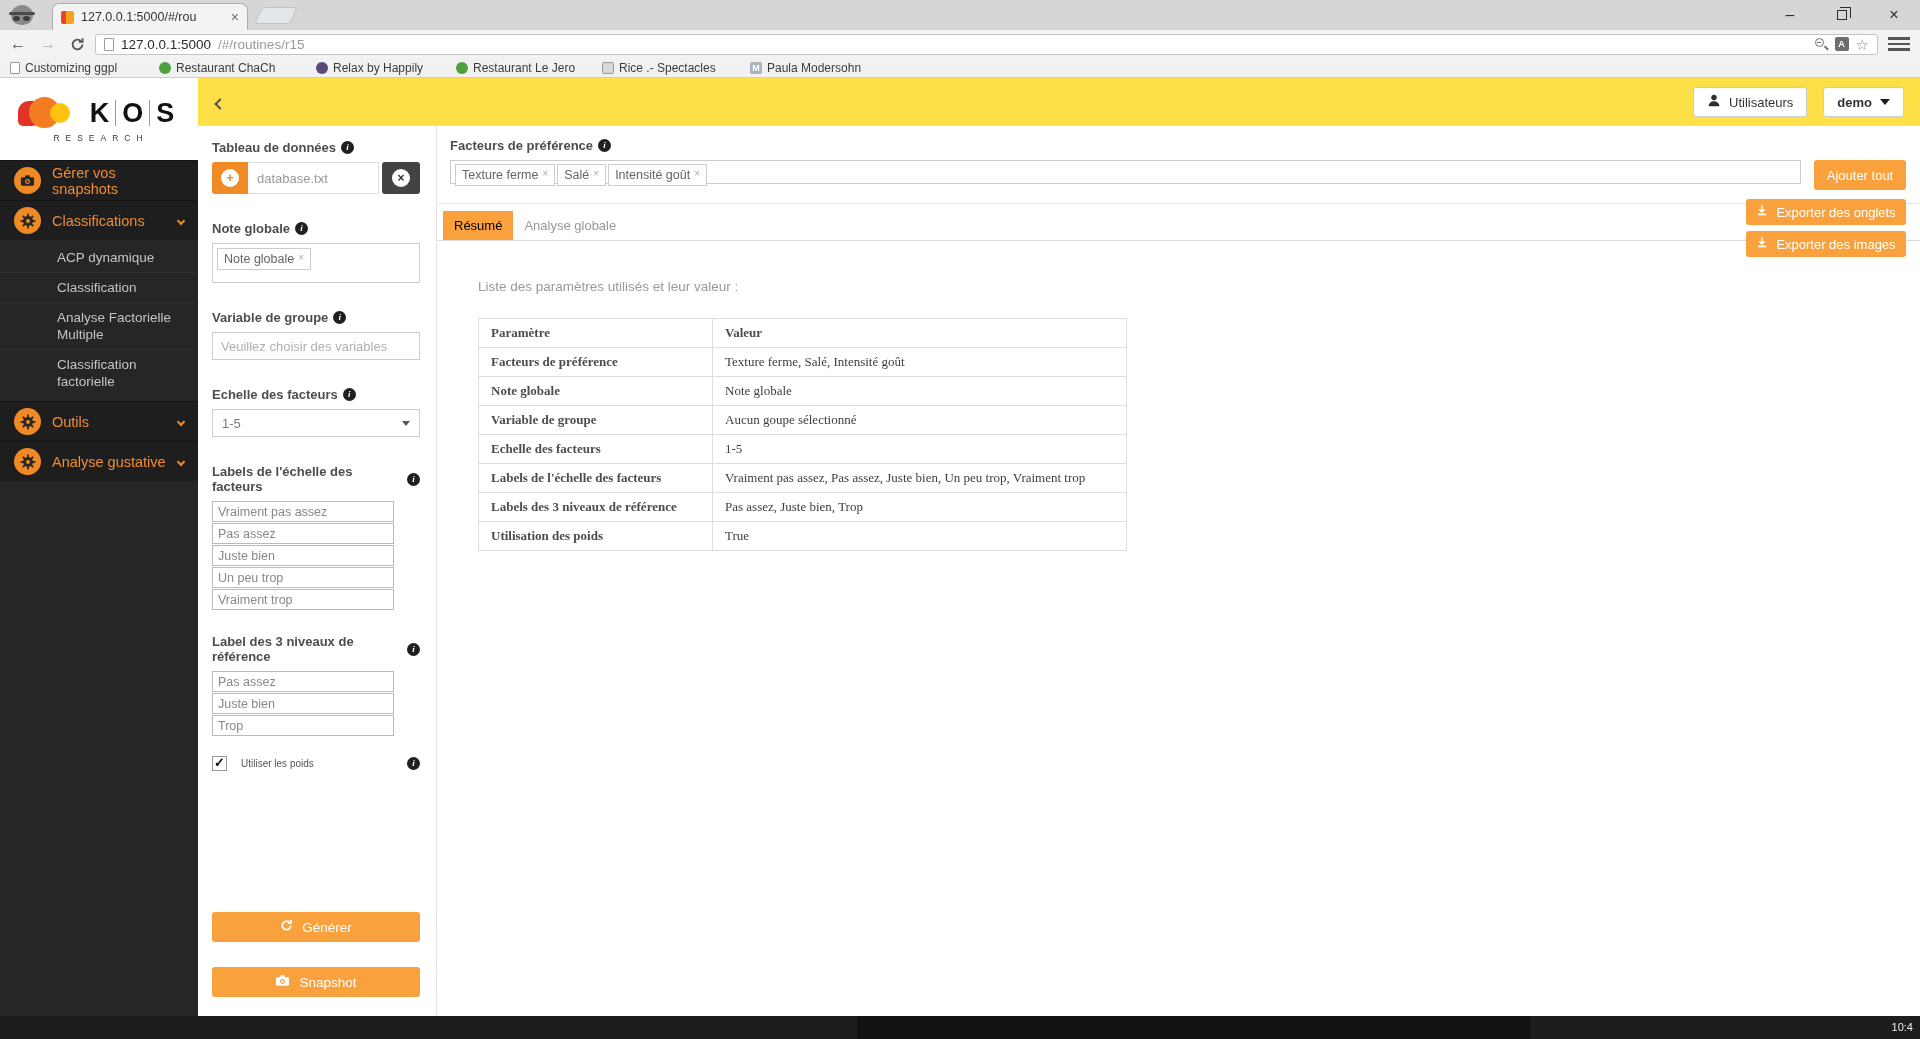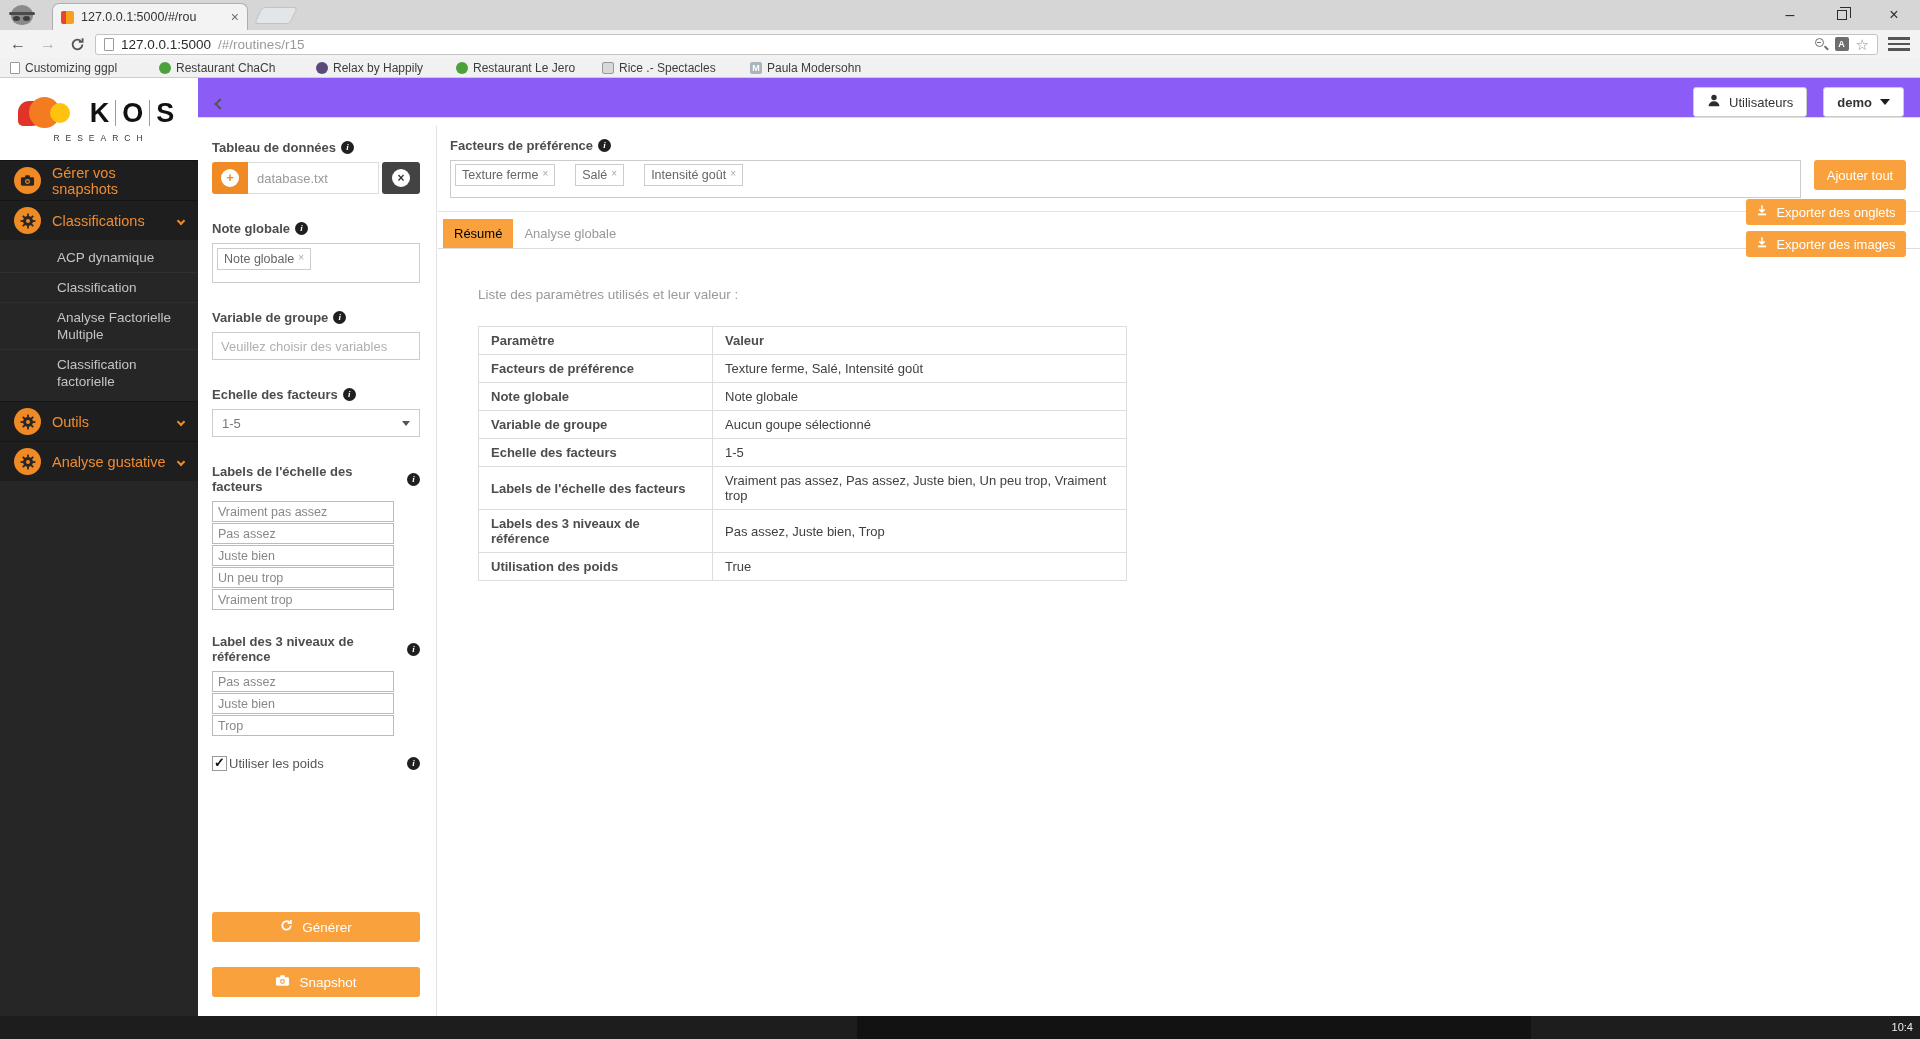--- a/index.html
+++ b/index.html
@@ -44,21 +44,21 @@
   .bookmarks{position:absolute;top:58px;left:0;right:0;height:20px;background:#f1f1f1;border-bottom:1px solid #cdcdcd;}
   .bm{position:absolute;top:1px;height:18px;display:flex;align-items:center;gap:5px;font-size:12px;color:#3c3c3c;white-space:nowrap;}
   .bm-ic{width:12px;height:12px;border-radius:2px;flex:none;}
   .bm-doc{background:#fff;border:1px solid #9a9a9a;border-radius:1px;width:10px;height:12px;}
   .bm-green{background:#4ca13b;border-radius:50%;}
   .bm-purple{background:#5a4a7a;border-radius:50%;}
   .bm-gray{background:#d8d8d8;border:1px solid #9a9a9a;}
   .bm-m{background:#aab4bc;color:#fff;font-size:9px;font-weight:bold;display:flex;align-items:center;justify-content:center;}
 
   
-  .app-header{position:absolute;left:198px;right:0;top:78px;height:40px;background:#8b5cf6;border-bottom:1px solid #ddd;}
+  .app-header{position:absolute;left:198px;right:0;top:78px;height:48px;background:#fde047;border-bottom:1px solid #ddd;}
   .chev{display:inline-block;width:8px;height:8px;border-right:2px solid #555;border-bottom:2px solid #555;}
   .chev-left{transform:rotate(135deg);}
   .chev-down-sm{width:6px;height:6px;border-color:#f08a24;transform:rotate(45deg);}
   .back-chip{position:absolute;left:18px;top:16px;cursor:pointer;}
   .hdr-actions{position:absolute;right:16px;top:9px;display:flex;gap:16px;align-items:center;}
   .hdr-btn{height:30px;border:1px solid #ccc;border-radius:3px;background:#fff;display:flex;align-items:center;gap:8px;padding:0 13px;font-size:13px;color:#333;}
   .hdr-btn.demo{font-weight:bold;}
   .caret-down{width:0;height:0;border-left:5px solid transparent;border-right:5px solid transparent;border-top:6px solid #1c1c1c;}
 
   
@@ -98,41 +98,41 @@
   .tag .x{color:#aaa;font-size:10px;margin-left:4px;vertical-align:top;cursor:pointer;}
   .plain-input{width:100%;height:28px;border:1px solid #ccc;font-size:13px;color:#888;padding:0 8px;outline:none;margin-bottom:27px;}
   input::placeholder{color:#b0b0b0;}
   .selectbox{width:100%;height:28px;border:1px solid #ccc;display:flex;align-items:center;padding:0 9px;font-size:13px;color:#777;margin-bottom:27px;cursor:pointer;}
   .sel-caret{margin-left:auto;width:0;height:0;border-left:4px solid transparent;border-right:4px solid transparent;border-top:5px solid #555;}
   .stack-input{display:block;width:182px;height:21px;border:1px solid #bbb;font-size:12.5px;color:#888;padding:0 5px;outline:none;margin-bottom:1px;}
   .stack-gap{margin-bottom:24px;}
   .weights-row{display:flex;align-items:center;margin-top:20px;}
   .checkbox{width:15px;height:15px;border:1px solid #999;background:#fff;position:relative;flex:none;cursor:pointer;}
   .checkbox:after{content:"✓";position:absolute;left:1px;top:-2px;font-size:13px;font-weight:bold;color:#111;}
-  .weights-row label{margin-left:2px;font-size:13px;color:#555;}
+  .weights-row label{margin-left:14px;font-size:10px;color:#555;}
   .weights-row .info{margin-left:auto;}
   .form-btn{position:absolute;left:14px;right:16px;height:30px;background:#f9a13c;border-radius:3px;color:#fff;font-size:13.5px;display:flex;align-items:center;justify-content:center;gap:9px;cursor:pointer;}
   .gen-btn{top:786px;}
   .snap-btn{top:841px;}
 
   
   .content{position:absolute;left:438px;top:126px;right:0;bottom:23px;background:#fff;}
   .factors-area{padding:12px 14px 13px 12px;border-bottom:1px solid #e5e5e5;}
   .factors-row{display:flex;align-items:flex-start;margin-top:5px;}
-  .factors-box{flex:1;height:38px;border:1px solid #ccc;padding:3px 4px;display:flex;align-items:flex-start;gap:20px;}
+  .factors-box{flex:1;height:24px;border:1px solid #ccc;padding:3px 4px;display:flex;align-items:flex-start;gap:2px;}
   .btn-orange{background:#f9a13c;border-radius:3px;color:#fff;font-size:13px;display:flex;align-items:center;justify-content:center;gap:8px;cursor:pointer;}
   .add-all{width:92px;height:30px;margin-left:13px;flex:none;}
   .tabs-row{display:flex;align-items:flex-end;border-bottom:1px solid #ddd;margin-top:7px;padding-left:5px;}
   .tab-item{padding:7px 11px;font-size:13px;cursor:pointer;}
   .tab-item.active{background:#f9a13c;color:#000000;}
   .tab-item.idle{color:#999;}
   .export-stack{position:absolute;right:14px;top:73px;display:flex;flex-direction:column;gap:6px;z-index:2;}
   .export-btn{width:160px;height:26px;}
   .intro{margin:38px 0 0 40px;color:#999;font-size:13.5px;}
-  .param-table{margin:24px 0 0 40px;border-collapse:collapse;}
+  .param-table{margin:24px 0 0 40px;border-collapse:collapse;font-family:Liberation Serif, serif;}
   .param-table th,.param-table td{border:1px solid #ddd;font-size:13px;padding:6px 12px;text-align:left;}
   .param-table th{font-weight:bold;color:#4d4d4d;}
   .param-table th.c1{width:234px;}
   .param-table th.c2{width:414px;}
   .td-param{font-weight:bold;color:#4d4d4d;}
   .td-value{color:#404040;}
 
   
   .footer{position:absolute;left:0;right:0;bottom:0;height:23px;background:#1d1d1d;overflow:hidden;}
   .footer-seg{position:absolute;left:857px;width:674px;top:0;bottom:0;background:#121212;}

